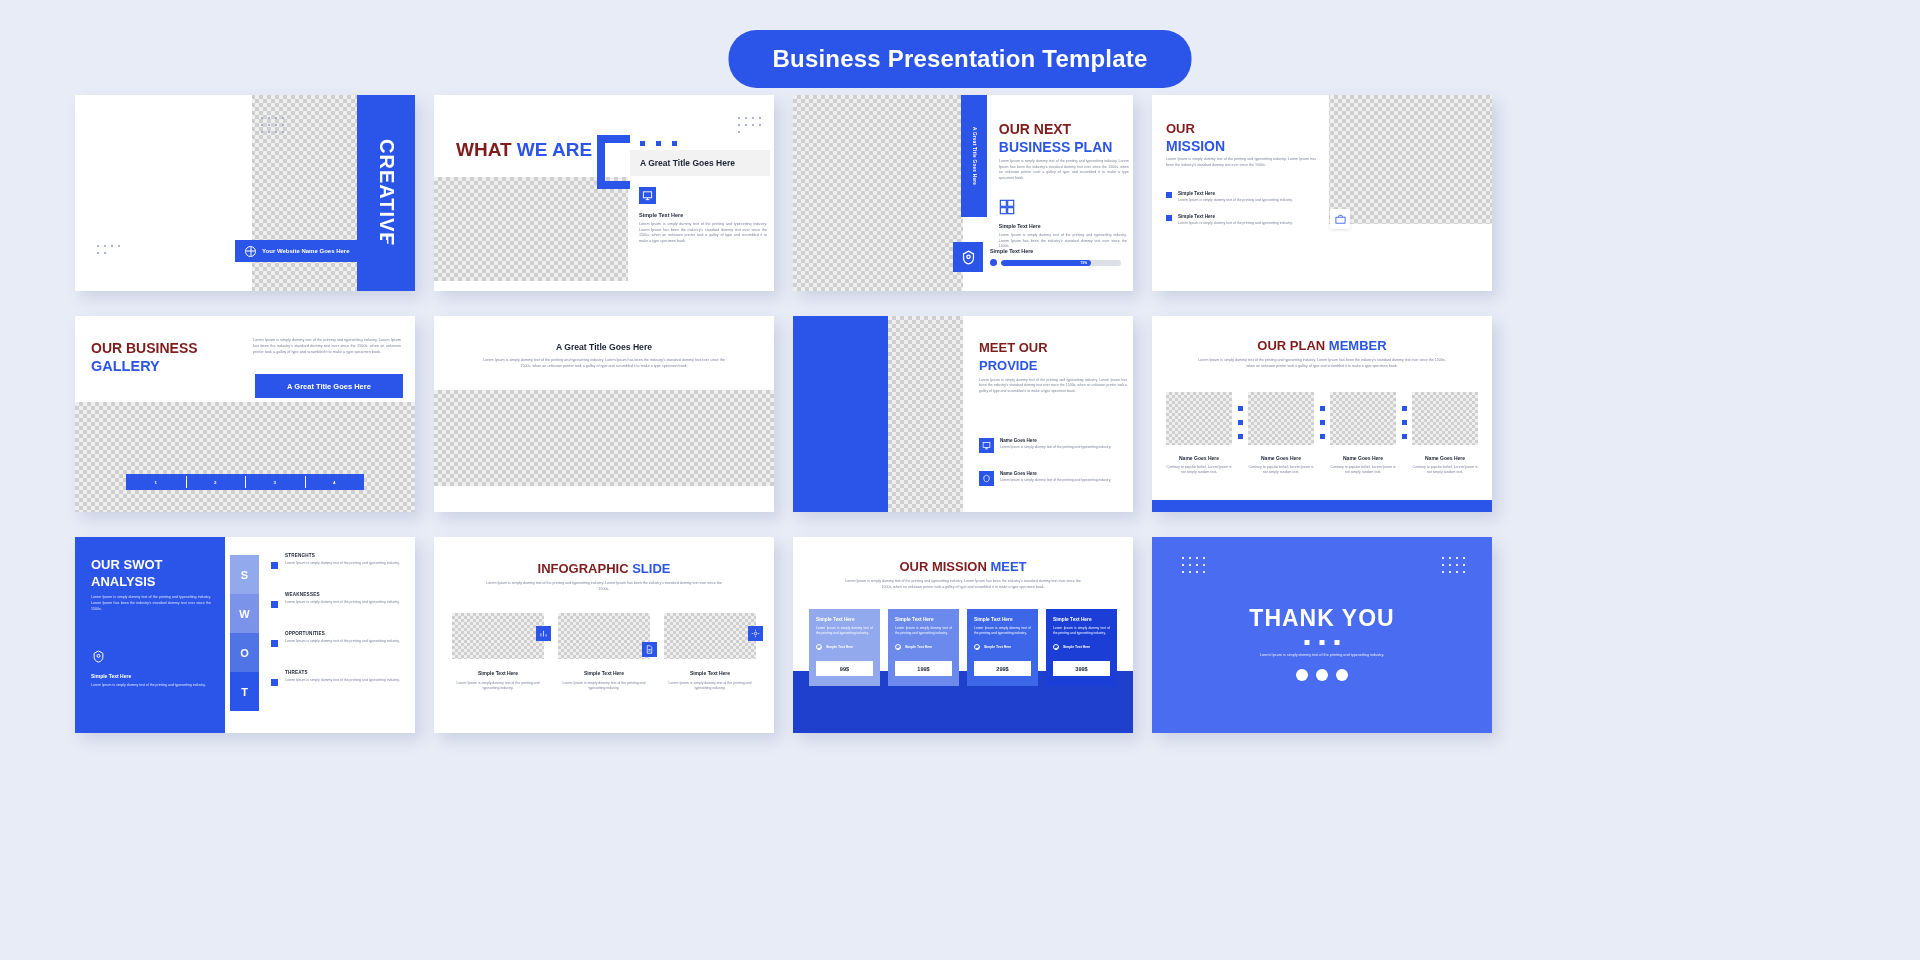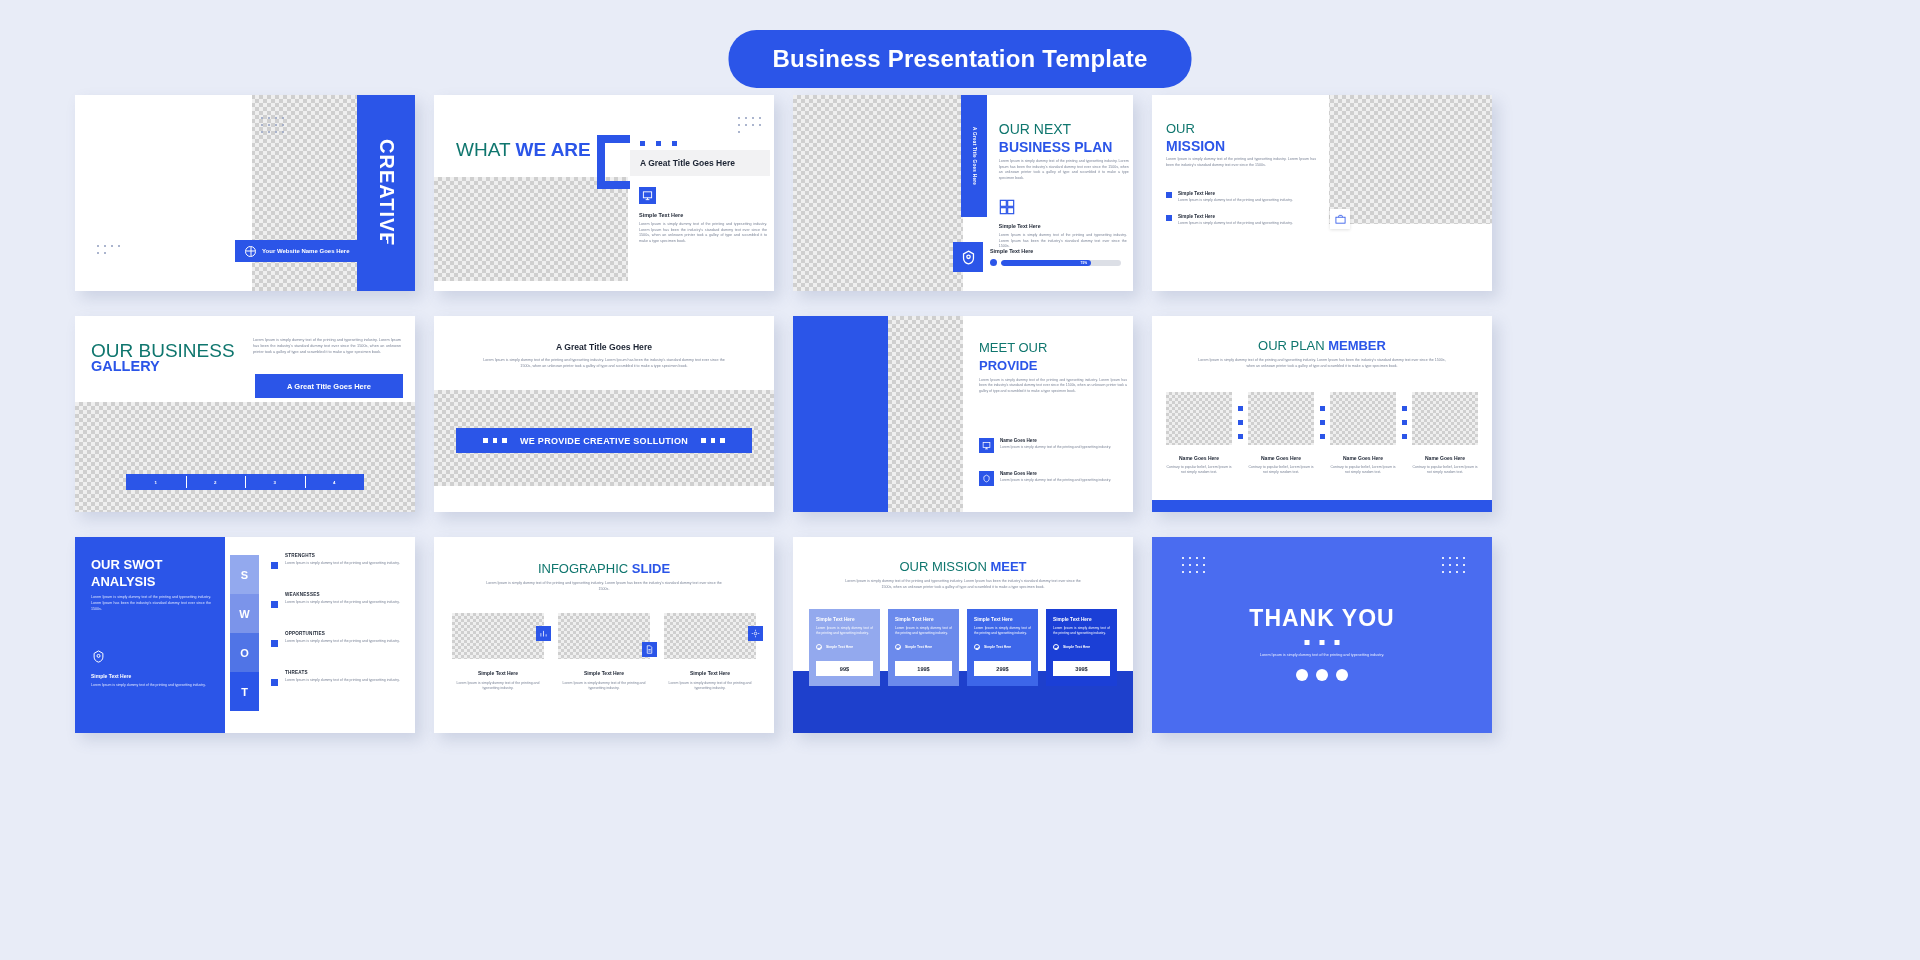--- a/index.html
+++ b/index.html
@@ -50,21 +50,21 @@
     background-size: 6px 6px;
     background-position: 0 0, 3px 3px;
     background-color: #efefef;
   }
   .dotpat {
     background-image: radial-gradient(#5f80f0 1px, transparent 1px);
     background-size: 6px 6px;
   }
 
   
-  .h-dark { color: #0f766e; font-weight: normal; }
+  .h-dark { color: #7f1d1d; font-weight: bold; }
   .h-blue { color: #2b55e8; font-weight: bold; }
   .body-txt { color: #7b8497; line-height: 1.55; }
   .sq { background: #2b55e8; }
 
   
   .dots {
     display: grid; grid-template-columns: repeat(4, 5px);
     grid-auto-rows: 5px; gap: 2px;
   }
   .dots i { width: 1.6px; height: 1.6px; background: #9aa6c4; border-radius: 50%; display:block; }
@@ -139,21 +139,21 @@
   .s4-li .tt{font-size:4.6px;font-weight:bold;color:#1c2433;margin-bottom:2px;}
   .s4-li .bd{font-size:3.5px;}
   .s4-img{position:absolute;left:50%;top:0;width:50%;height:66%;}
   .s4-band{position:absolute;right:0;bottom:0;width:48%;height:36%;background:#2b55e8;
            display:flex;align-items:center;justify-content:center;}
   .s4-band span{color:#fff;font-weight:bold;font-size:12px;}
   .s4-badge{position:absolute;left:178px;bottom:62px;width:20px;height:20px;background:#fff;
             display:flex;align-items:center;justify-content:center;z-index:5;box-shadow:0 1px 3px rgba(0,0,0,.12);}
 
   
-  .s5-t1{position:absolute;left:16px;top:24px;font-size:19px;}
+  .s5-t1{position:absolute;left:16px;top:24px;font-size:14px;}
   .s5-t2{position:absolute;left:16px;top:42px;font-size:14.5px;}
   .s5-body{position:absolute;left:178px;top:22px;width:148px;font-size:3.8px;text-align:justify;}
   .s5-cta{position:absolute;left:180px;top:58px;width:148px;height:24px;background:#2b55e8;
           display:flex;align-items:center;justify-content:center;color:#fff;font-weight:bold;font-size:7.5px;}
   .s5-img{position:absolute;left:0;top:86px;width:100%;height:110px;}
   .s5-nav{position:absolute;left:50%;transform:translateX(-50%);bottom:22px;width:238px;height:16px;
           background:#2b55e8;display:flex;align-items:center;}
   .s5-nav .cell{flex:1;text-align:center;color:#fff;font-size:4.4px;font-weight:bold;position:relative;}
   .s5-nav .cell + .cell:before{content:"";position:absolute;left:0;top:-4px;height:12px;width:1px;background:#fff;}
 
@@ -414,33 +414,20 @@
       <span class="cell">2</span>
       <span class="cell">3</span>
       <span class="cell">4</span>
     </div>
   </div>
 
   <div class="slide">
     <div class="s6-title">A Great Title Goes Here</div>
     <div class="s6-body body-txt">Lorem Ipsum is simply dummy text of the printing and typesetting industry. Lorem Ipsum has been the industry's standard dummy text ever since the 1500s, when an unknown printer took a galley of type and scrambled it to make a type specimen book.</div>
     <div class="s6-img checker"></div>
-    <div class="s6-ban">
-      <span class="sqs">
-          <i></i>
-          <i></i>
-          <i></i>
-        </span>
-      <b>WE PROVIDE CREATIVE SOLLUTION</b>
-      <span class="sqs">
-          <i></i>
-          <i></i>
-          <i></i>
-        </span>
-    </div>
   </div>
 
   <div class="slide">
     <div class="s7-blue dotpat" style="background-color:#2b55e8;"></div>
     <div class="s7-img checker"></div>
     <div class="s7-right">
       <div class="s7-t1 h-dark">MEET OUR</div>
       <div class="s7-t2 h-blue">PROVIDE</div>
       <div class="s7-body body-txt">Lorem Ipsum is simply dummy text of the printing and typesetting industry. Lorem Ipsum has been the industry's standard dummy text ever since the 1500s, when an unknown printer took a galley of type and scrambled it to make a type specimen book.</div>
       <div class="s7-card" style="top:122px">

